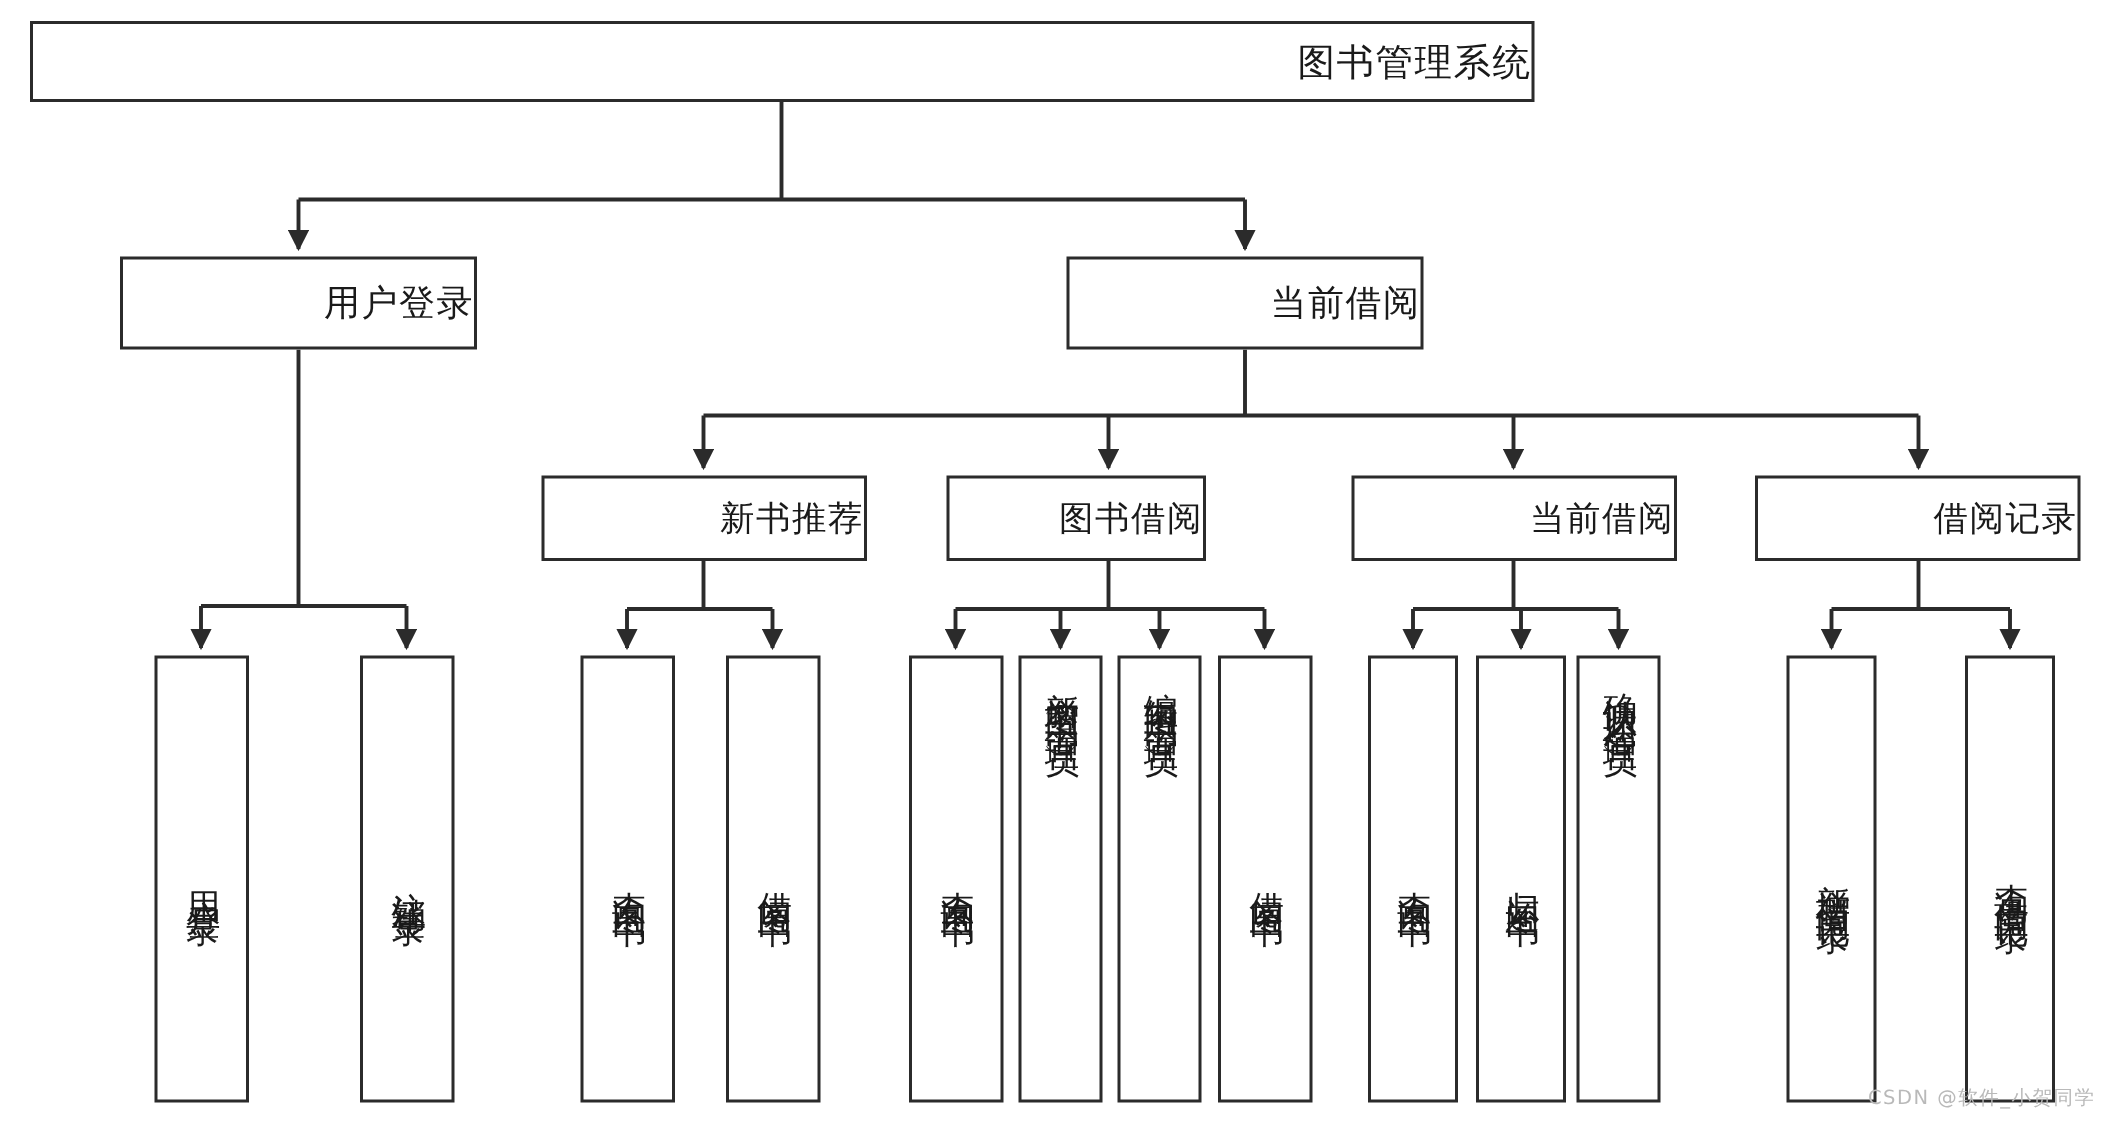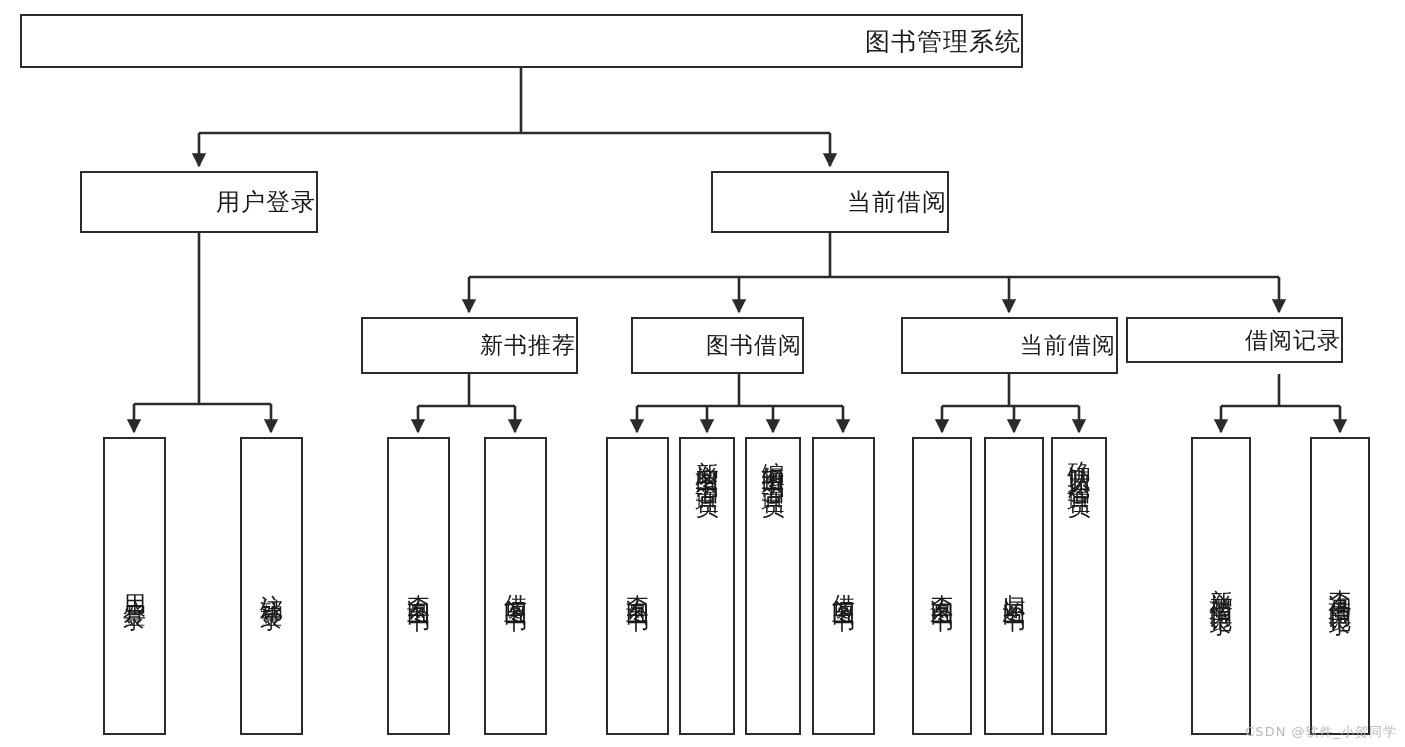--- a/index.html
+++ b/index.html
@@ -137,21 +137,21 @@
 
   <div class="node level-2" style="left: 361px; top: 317px; width: 217px; height: 57px; padding-left: 48px;">
     <span class="htext">新书推荐</span>
   </div>
   <div class="node level-2" style="left: 631px; top: 317px; width: 173px; height: 57px;">
     <span class="htext">图书借阅</span>
   </div>
   <div class="node level-2" style="left: 901px; top: 317px; width: 217px; height: 57px;">
     <span class="htext">当前借阅</span>
   </div>
-  <div class="node level-2" style="left: 1126px; top: 317px; width: 217px; height: 46px;">
+  <div class="node level-2" style="left: 1170px; top: 317px; width: 217px; height: 57px;">
     <span class="htext">借阅记录</span>
   </div>
 
   <div class="node leaf" style="left: 103px; top: 437px; width: 63px; height: 298px;">
     <span class="vtext">用户登录</span>
   </div>
   <div class="node leaf" style="left: 240px; top: 437px; width: 63px; height: 298px;">
     <span class="vtext">注销登录</span>
   </div>
   <div class="node leaf" style="left: 387px; top: 437px; width: 63px; height: 298px;">

